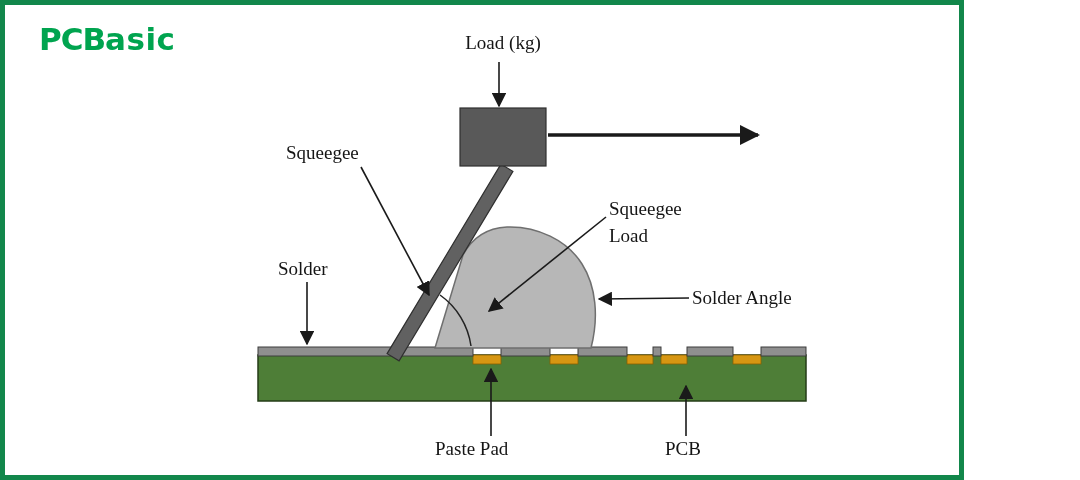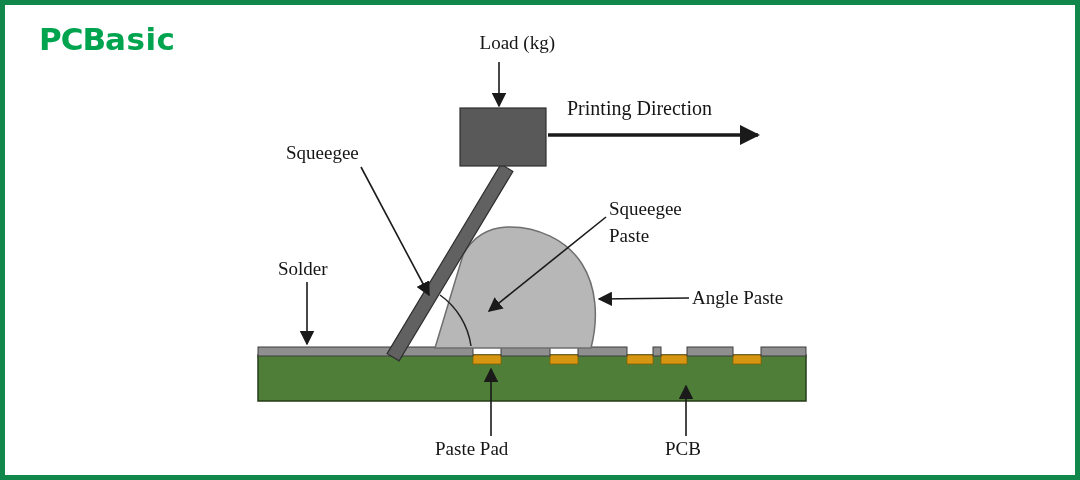--- a/index.html
+++ b/index.html
@@ -1,33 +1,33 @@
 <!DOCTYPE html>
 <html><head>
 <meta charset="utf-8">
 <style>
   html,body { margin:0; padding:0; background:#ffffff; }
   .frame {
     position:relative;
-    width:1080px; height:480px;
+    width:964px; height:480px;
     box-sizing:border-box;
     border:5px solid #12874b;
     background:#ffffff;
     overflow:hidden;
     font-family:"Liberation Serif","DejaVu Serif",serif;
   }
   .diagram-svg { position:absolute; left:0; top:0; }
   .label {
     position:absolute;
     font-size:19px;
     color:#151515;
     white-space:nowrap;
     line-height:22px;
   }
-  .label-center { text-align:right; }
+  .label-center { text-align:center; }
   .label-big { font-size:20px; }
   .two-line { line-height:27px; }
   .logo {
     position:absolute; left:34px; top:16px;
     font-family:"DejaVu Sans","Liberation Sans",sans-serif;
     font-weight:bold;
     font-size:31px;
     color:#00a44f;
     letter-spacing:0.5px;
   }
@@ -81,30 +81,29 @@
     <line class="arrow" x1="356" y1="162" x2="424" y2="290" marker-end="url(#arrowhead)"></line>
     <line class="arrow" x1="601" y1="212" x2="484" y2="306" marker-end="url(#arrowhead)"></line>
     <line class="arrow" x1="684" y1="293" x2="594" y2="294" marker-end="url(#arrowhead)"></line>
     <line class="arrow" x1="302" y1="277" x2="302" y2="339" marker-end="url(#arrowhead)"></line>
     <line class="arrow" x1="486" y1="431" x2="486" y2="364" marker-end="url(#arrowhead)"></line>
     <line class="arrow" x1="681" y1="431" x2="681" y2="381" marker-end="url(#arrowhead)"></line>
   </svg>
 
   <div class="label label-center" style="left:446px; top:27px; width:104px;">Load (kg)</div>
 
-  <div class="label label-big" style="left:562px; top:92px;">Printing Direction</div>
 
   <div class="label" style="left:281px; top:137px;">Squeegee</div>
 
   <div class="label two-line" style="left:604px; top:190px;">
     <div>Squeegee</div>
-    <div>Paste</div>
+    <div>Load</div>
   </div>
 
-  <div class="label" style="left:687px; top:282px;">Angle Paste</div>
+  <div class="label" style="left:687px; top:282px;">Solder Angle</div>
 
   <div class="label" style="left:273px; top:253px;">Solder</div>
 
   <div class="label" style="left:430px; top:433px;">Paste Pad</div>
 
   <div class="label" style="left:660px; top:433px;">PCB</div>
 
 </div>
 
 </body></html>

